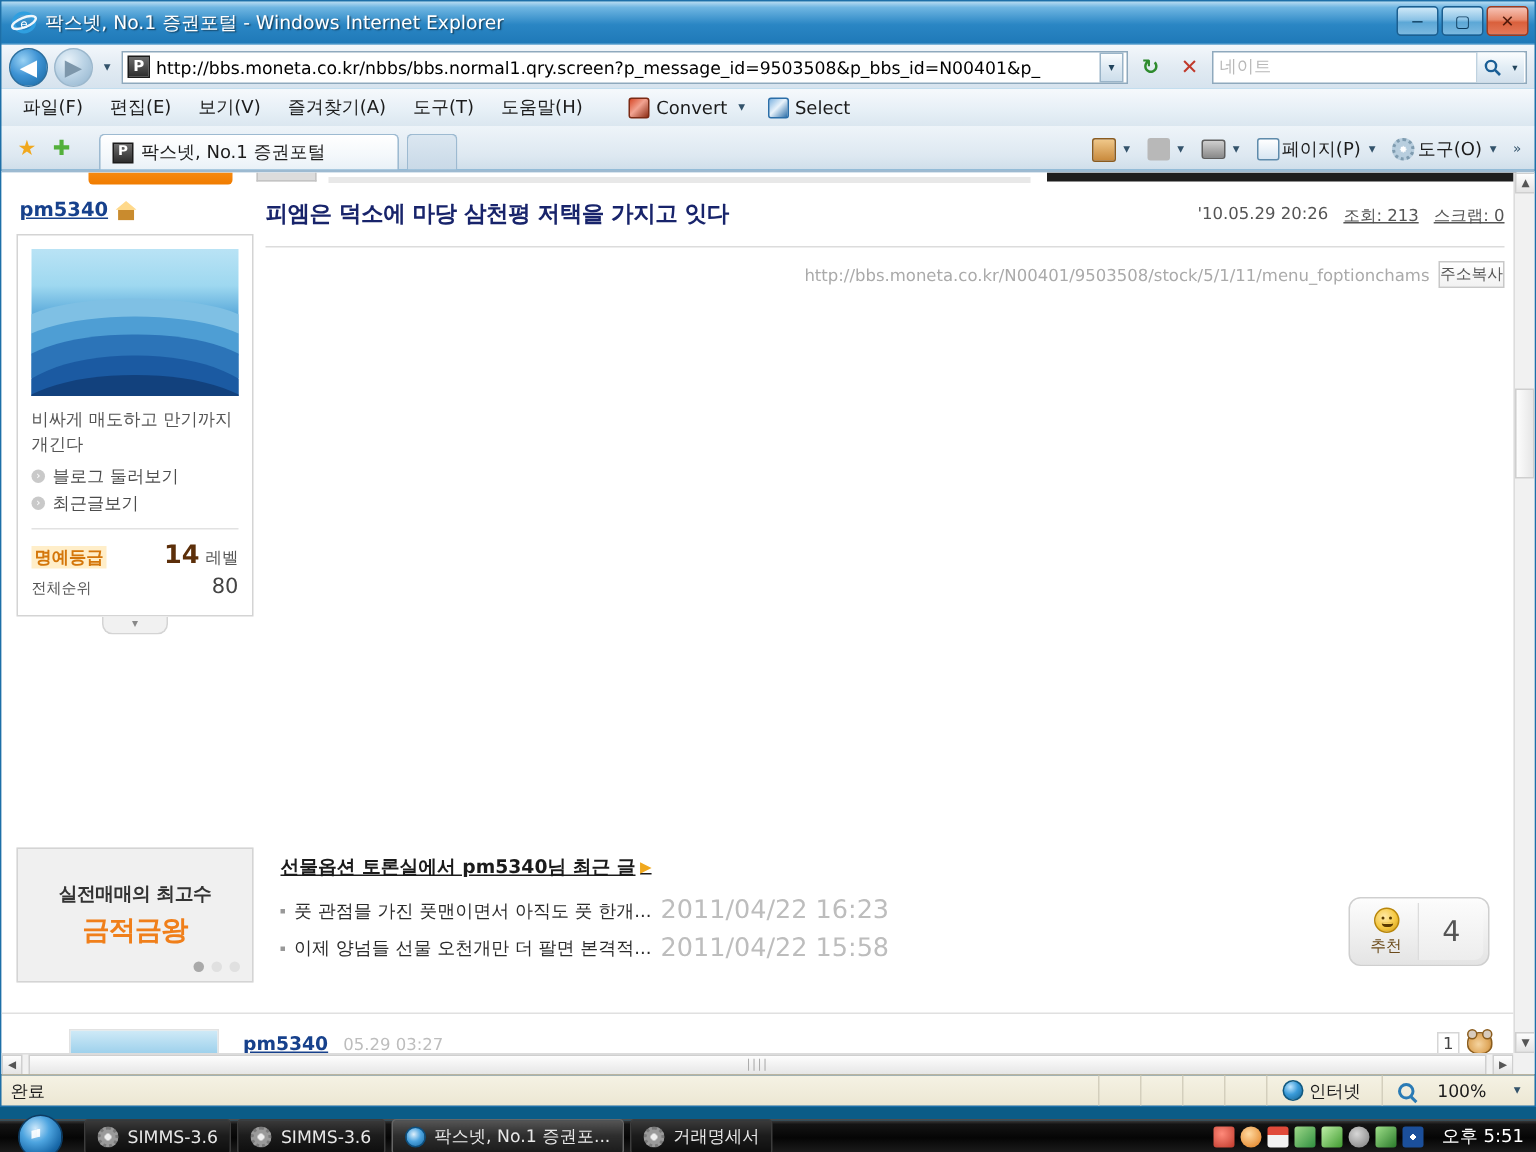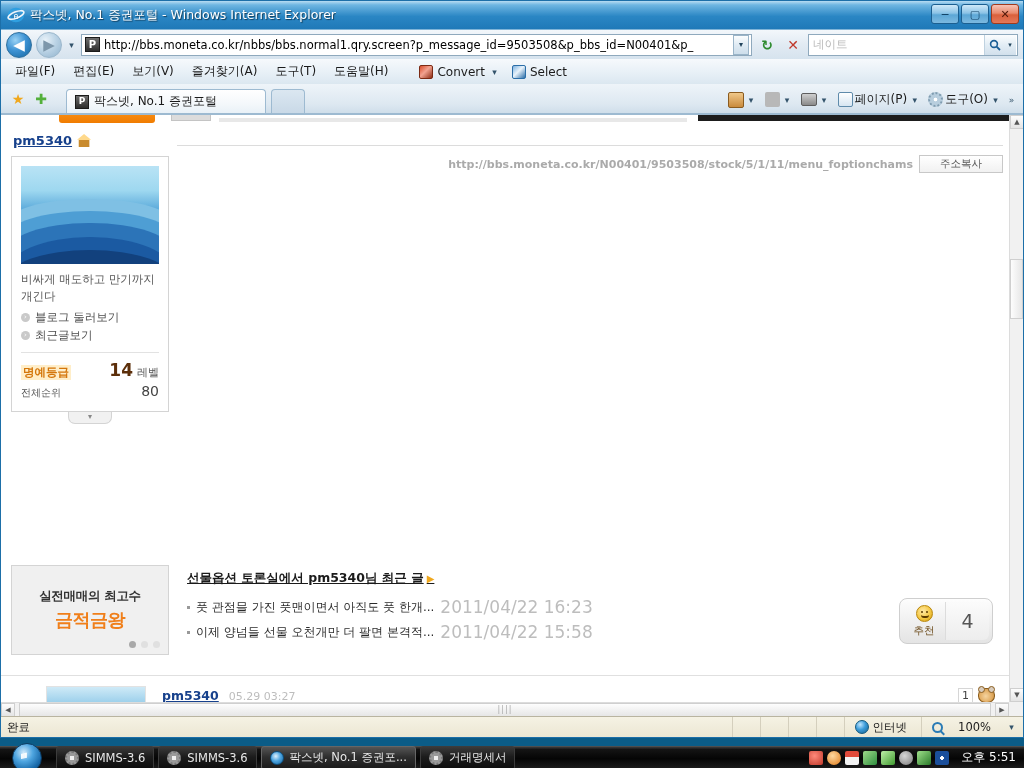--- a/index.html
+++ b/index.html
@@ -290,25 +290,25 @@
   .art-meta {
     font-size: 11px; color:#555; white-space:nowrap; margin-top:3px;
     display:flex; gap:10px;
   }
   .art-meta .u { text-decoration: underline; }
   .art-divider { border-top: 1px solid #dcdcdc; margin-top: 12px; }
   .art-urlrow {
     display:flex; justify-content:flex-end; align-items:center; gap:6px;
     margin-top: 9px;
   }
-  .art-url { font-size: 11px; color:#aaa;font-weight:bold; }
+  .art-url { font-size: 11px; color:#aaa; }
   .copy-btn {
     font-size: 10.5px; color:#555; border:1px solid #c8c8c8;
     background: linear-gradient(to bottom,#ffffff,#f1f1f1);
-    padding: 1px 20px; cursor:pointer;
+    padding: 1px 0; cursor:pointer;
   }
   .art-body {
     margin-top: 16px; font-size: 12.5px; color:#3a3a3a; line-height: 1.9;
     min-height: 200px;
   }
 
   
   #recentbox { position:absolute; left: 186px; top: 455px; width: 560px; }
   .rp-title {
     font-size: 12.5px; font-weight: bold; color:#1b1b1b;
@@ -663,20 +663,28 @@
         <div class="ad1">실전매매의 최고수</div>
         <div class="ad2">금적금왕</div>
         <div class="dots">
           <span class="dot on"></span>
           <span class="dot"></span>
           <span class="dot"></span>
         </div>
       </div>
 
       <div id="maincol">
+        <div class="art-head">
+          <div class="art-title">피엠은 덕소에 마당 삼천평 저택을 가지고 잇다</div>
+          <div class="art-meta">
+            <span>'10.05.29 20:26</span>
+            <span class="u">조회: 213</span>
+            <span class="u">스크랩: 0</span>
+          </div>
+        </div>
         <div class="art-divider"></div>
         <div class="art-urlrow">
           <span class="art-url">http://bbs.moneta.co.kr/N00401/9503508/stock/5/1/11/menu_foptionchams</span>
           <span class="copy-btn">주소복사</span>
         </div>
       </div>
 
       <div id="recentbox">
         <div class="rp-title">
           <span>선물옵션 토론실에서 pm5340님 최근 글</span>

